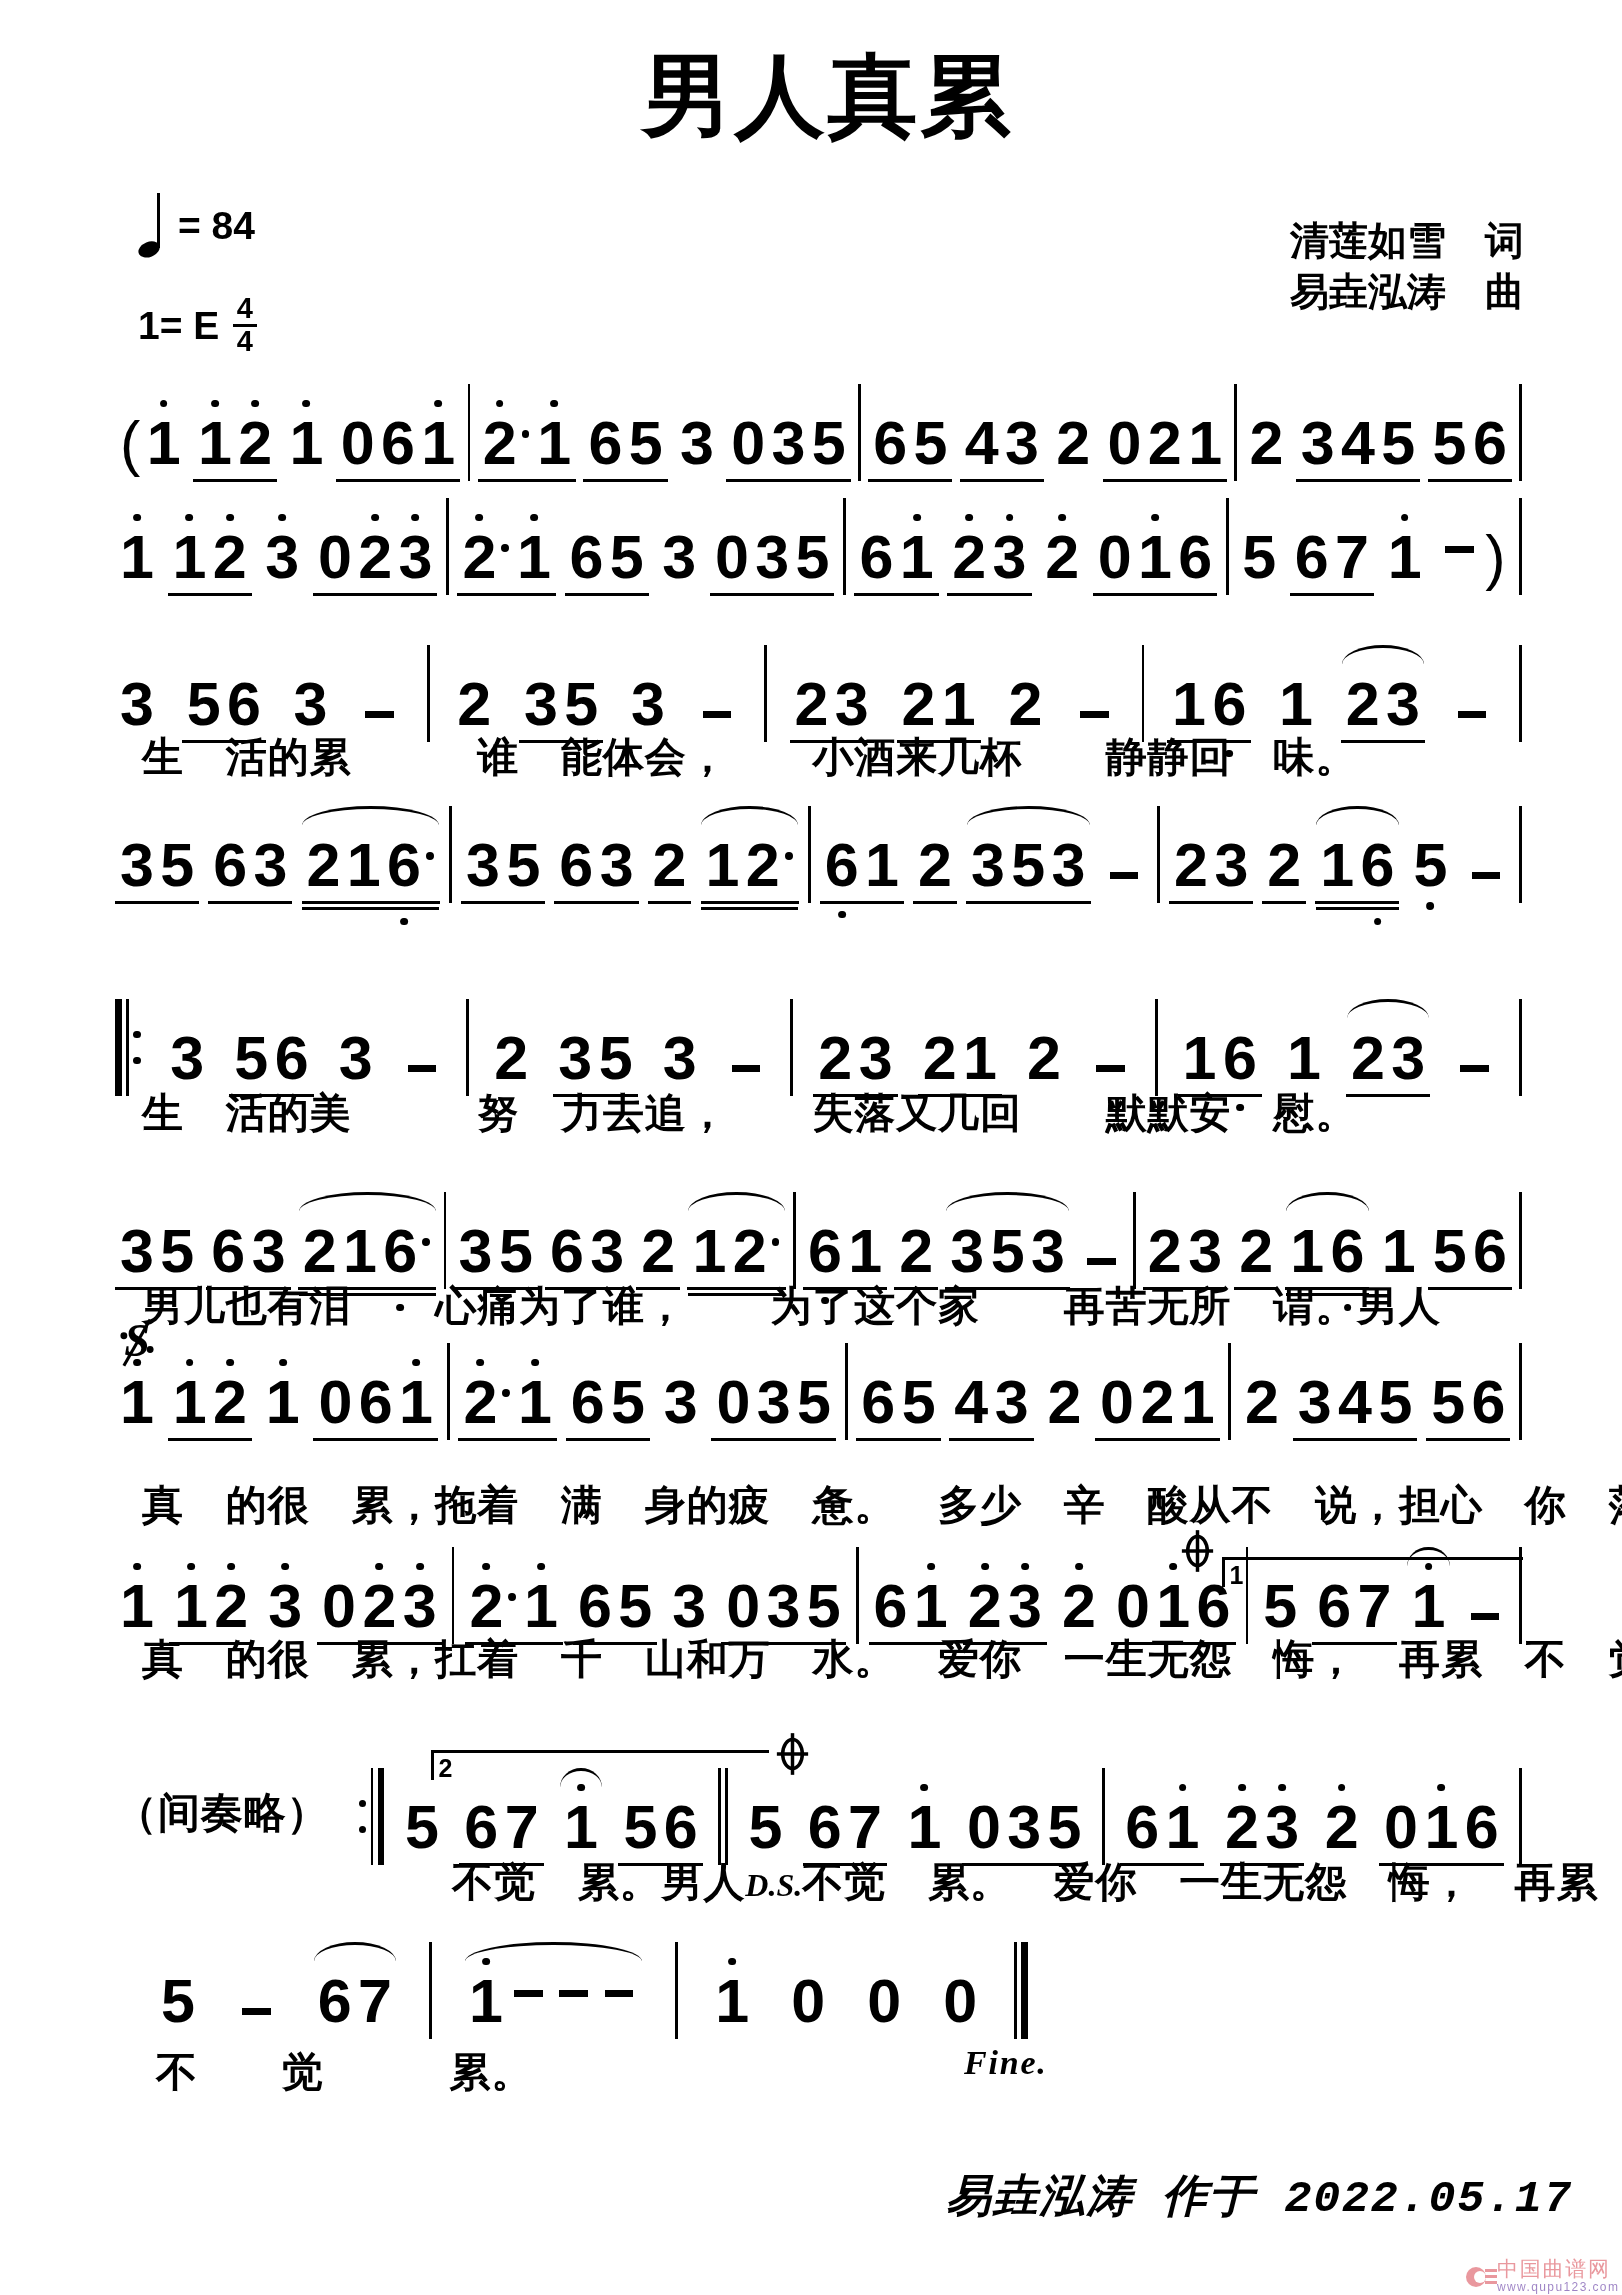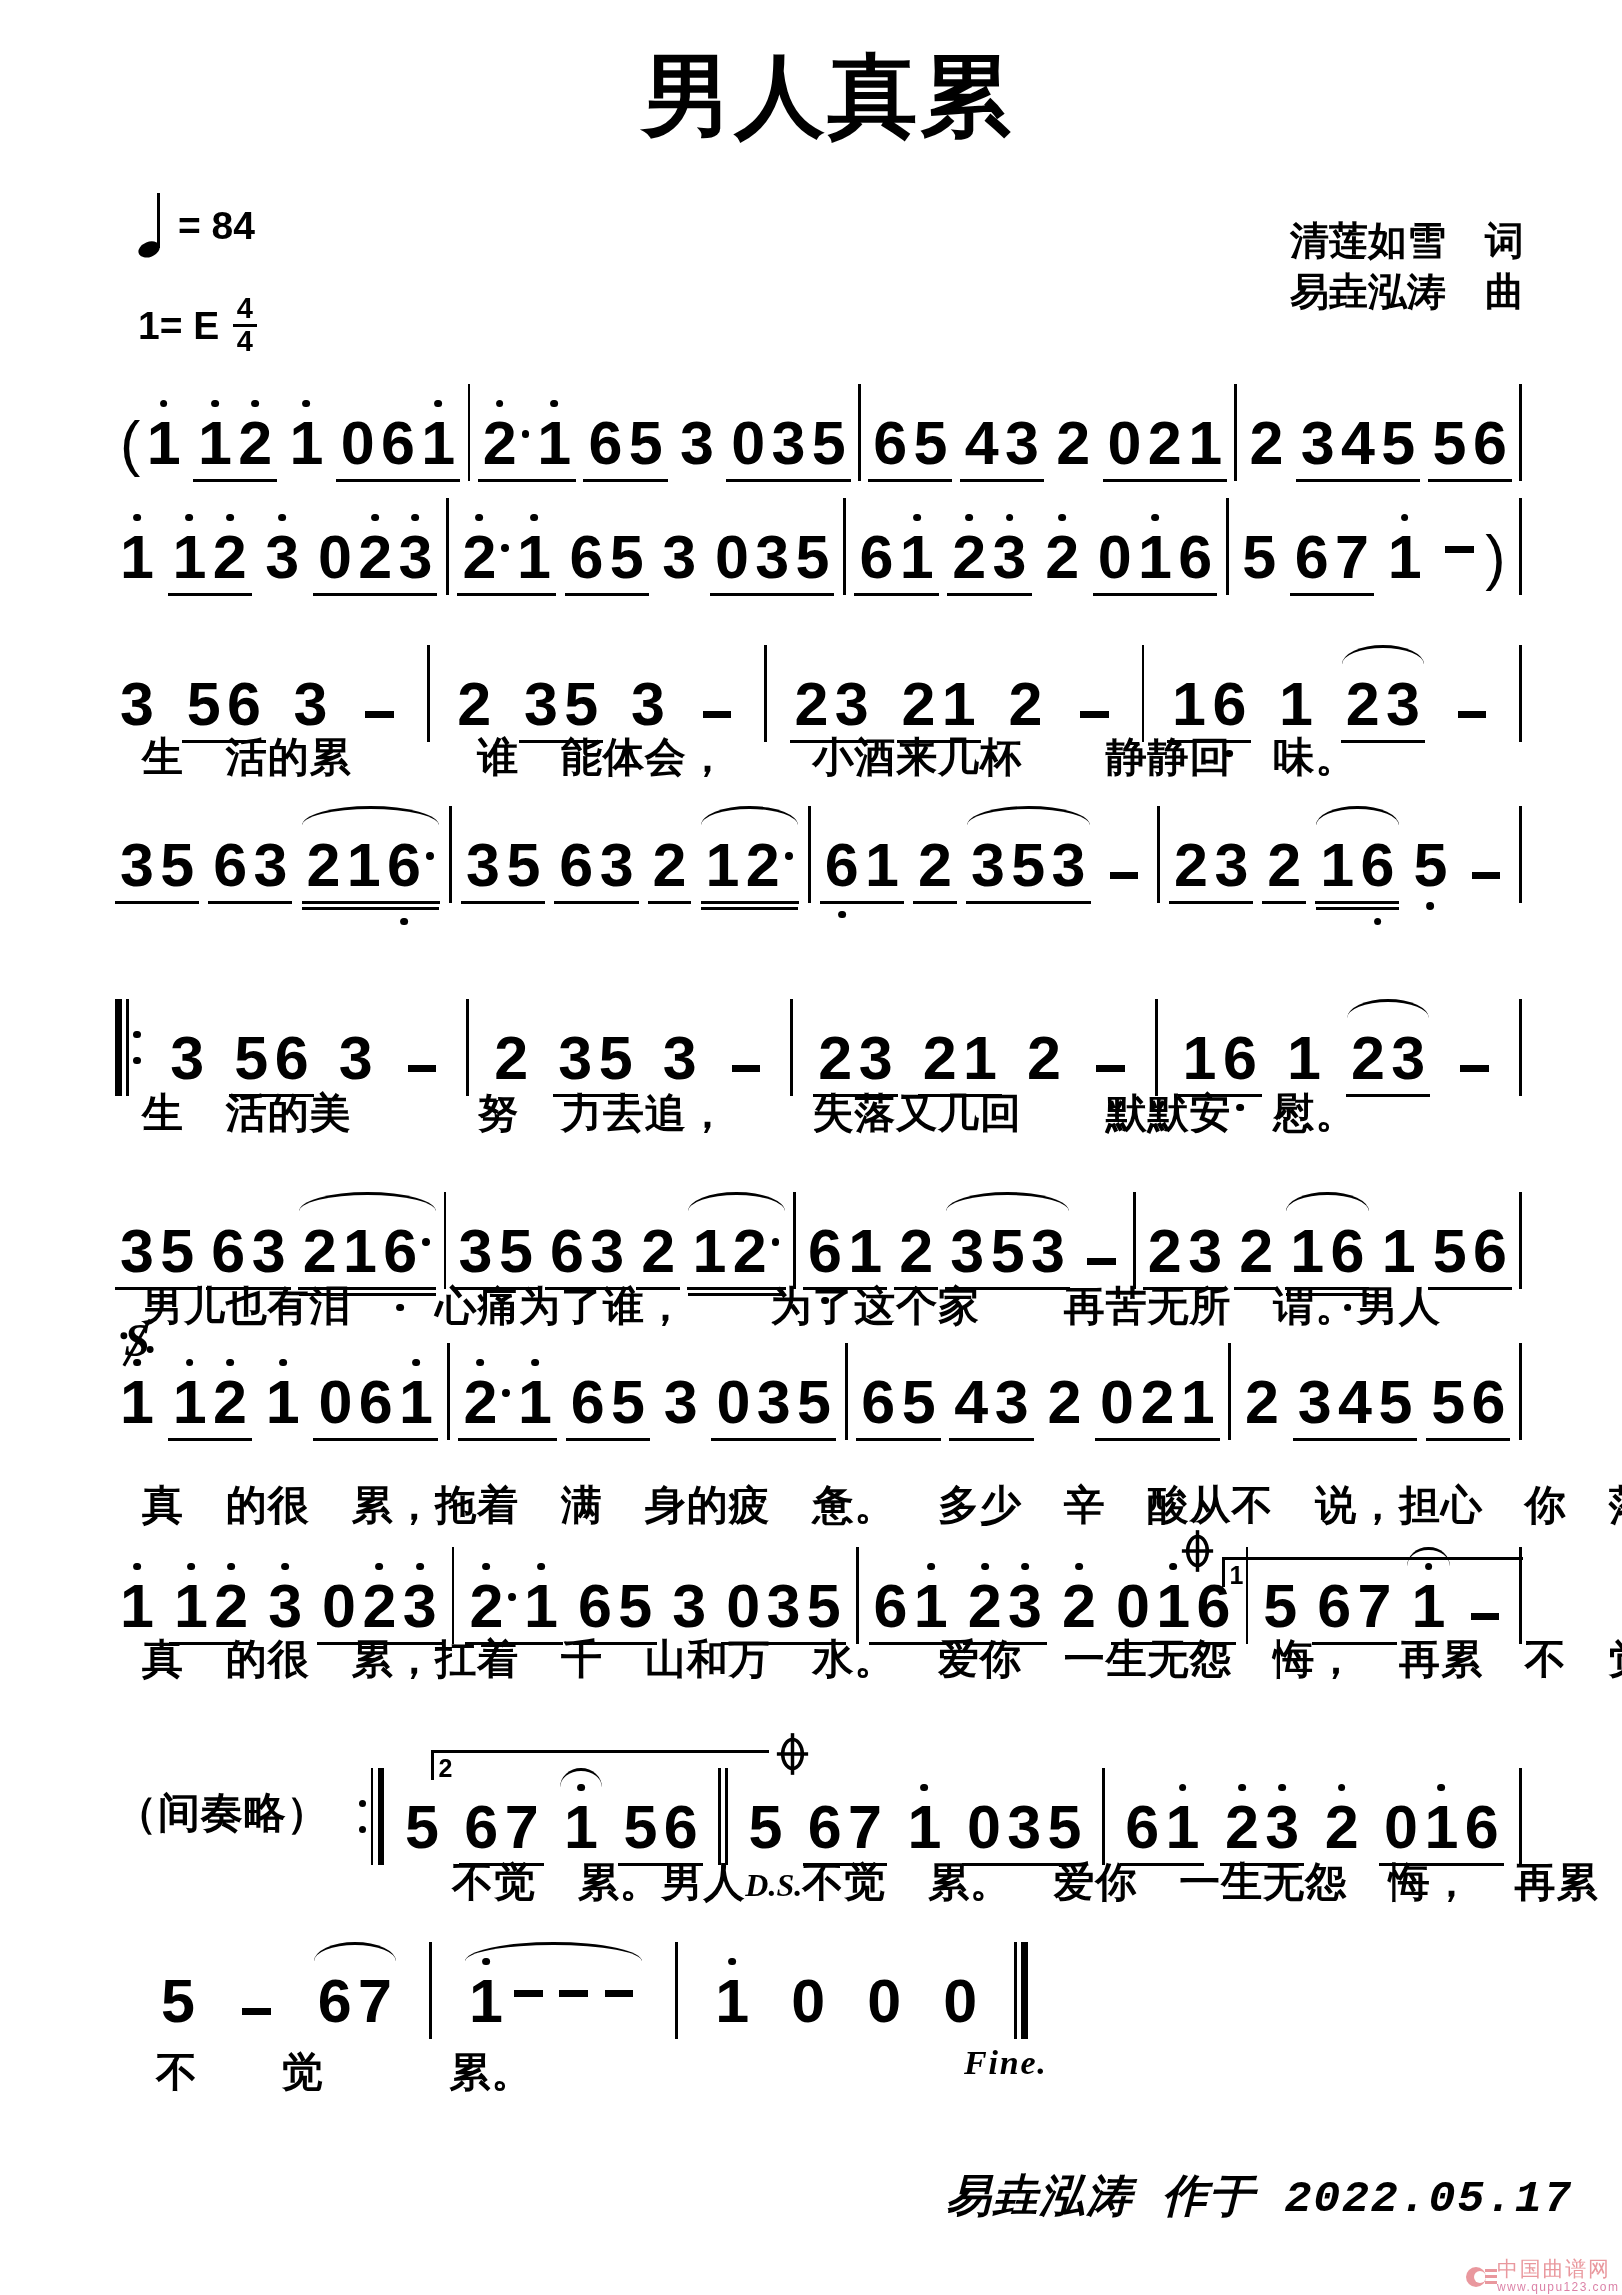--- a/index.html
+++ b/index.html
@@ -83,21 +83,21 @@
              gap:4.6px;opacity:0.55;}
   .wlogo{position:relative;width:26px;height:26px;}
   .wlogo .disc{position:absolute;left:0;top:0;width:20px;height:20px;border-radius:50%;
                background:#d8454f;}
   .wlogo .disc::after{content:"";position:absolute;left:7.3px;top:3.7px;width:12px;height:12px;
                border-radius:50%;background:#fff;}
   .wlogo .bars{position:absolute;left:18.4px;top:1.8px;display:flex;flex-direction:column;gap:2.8px;}
   .wlogo .bars b{width:12px;height:3.2px;background:#d8454f;display:block;}
   .wtext{display:flex;flex-direction:column;align-items:flex-start;line-height:1;}
   .wname{font-size:21px;font-weight:400;color:#d8454f;letter-spacing:1.8px;}
-  .wurl{font-size:12px;color:#be185d;letter-spacing:1.4px;margin-top:1.8px;
+  .wurl{font-size:12px;color:#4c1d95;letter-spacing:1.4px;margin-top:1.8px;
         font-family:"Liberation Sans",sans-serif;}
 </style>
 </head>
 <body>
 
 <div class="sheet">
 
   <div class="title">男人真累</div>
 
   <div class="tempo">

